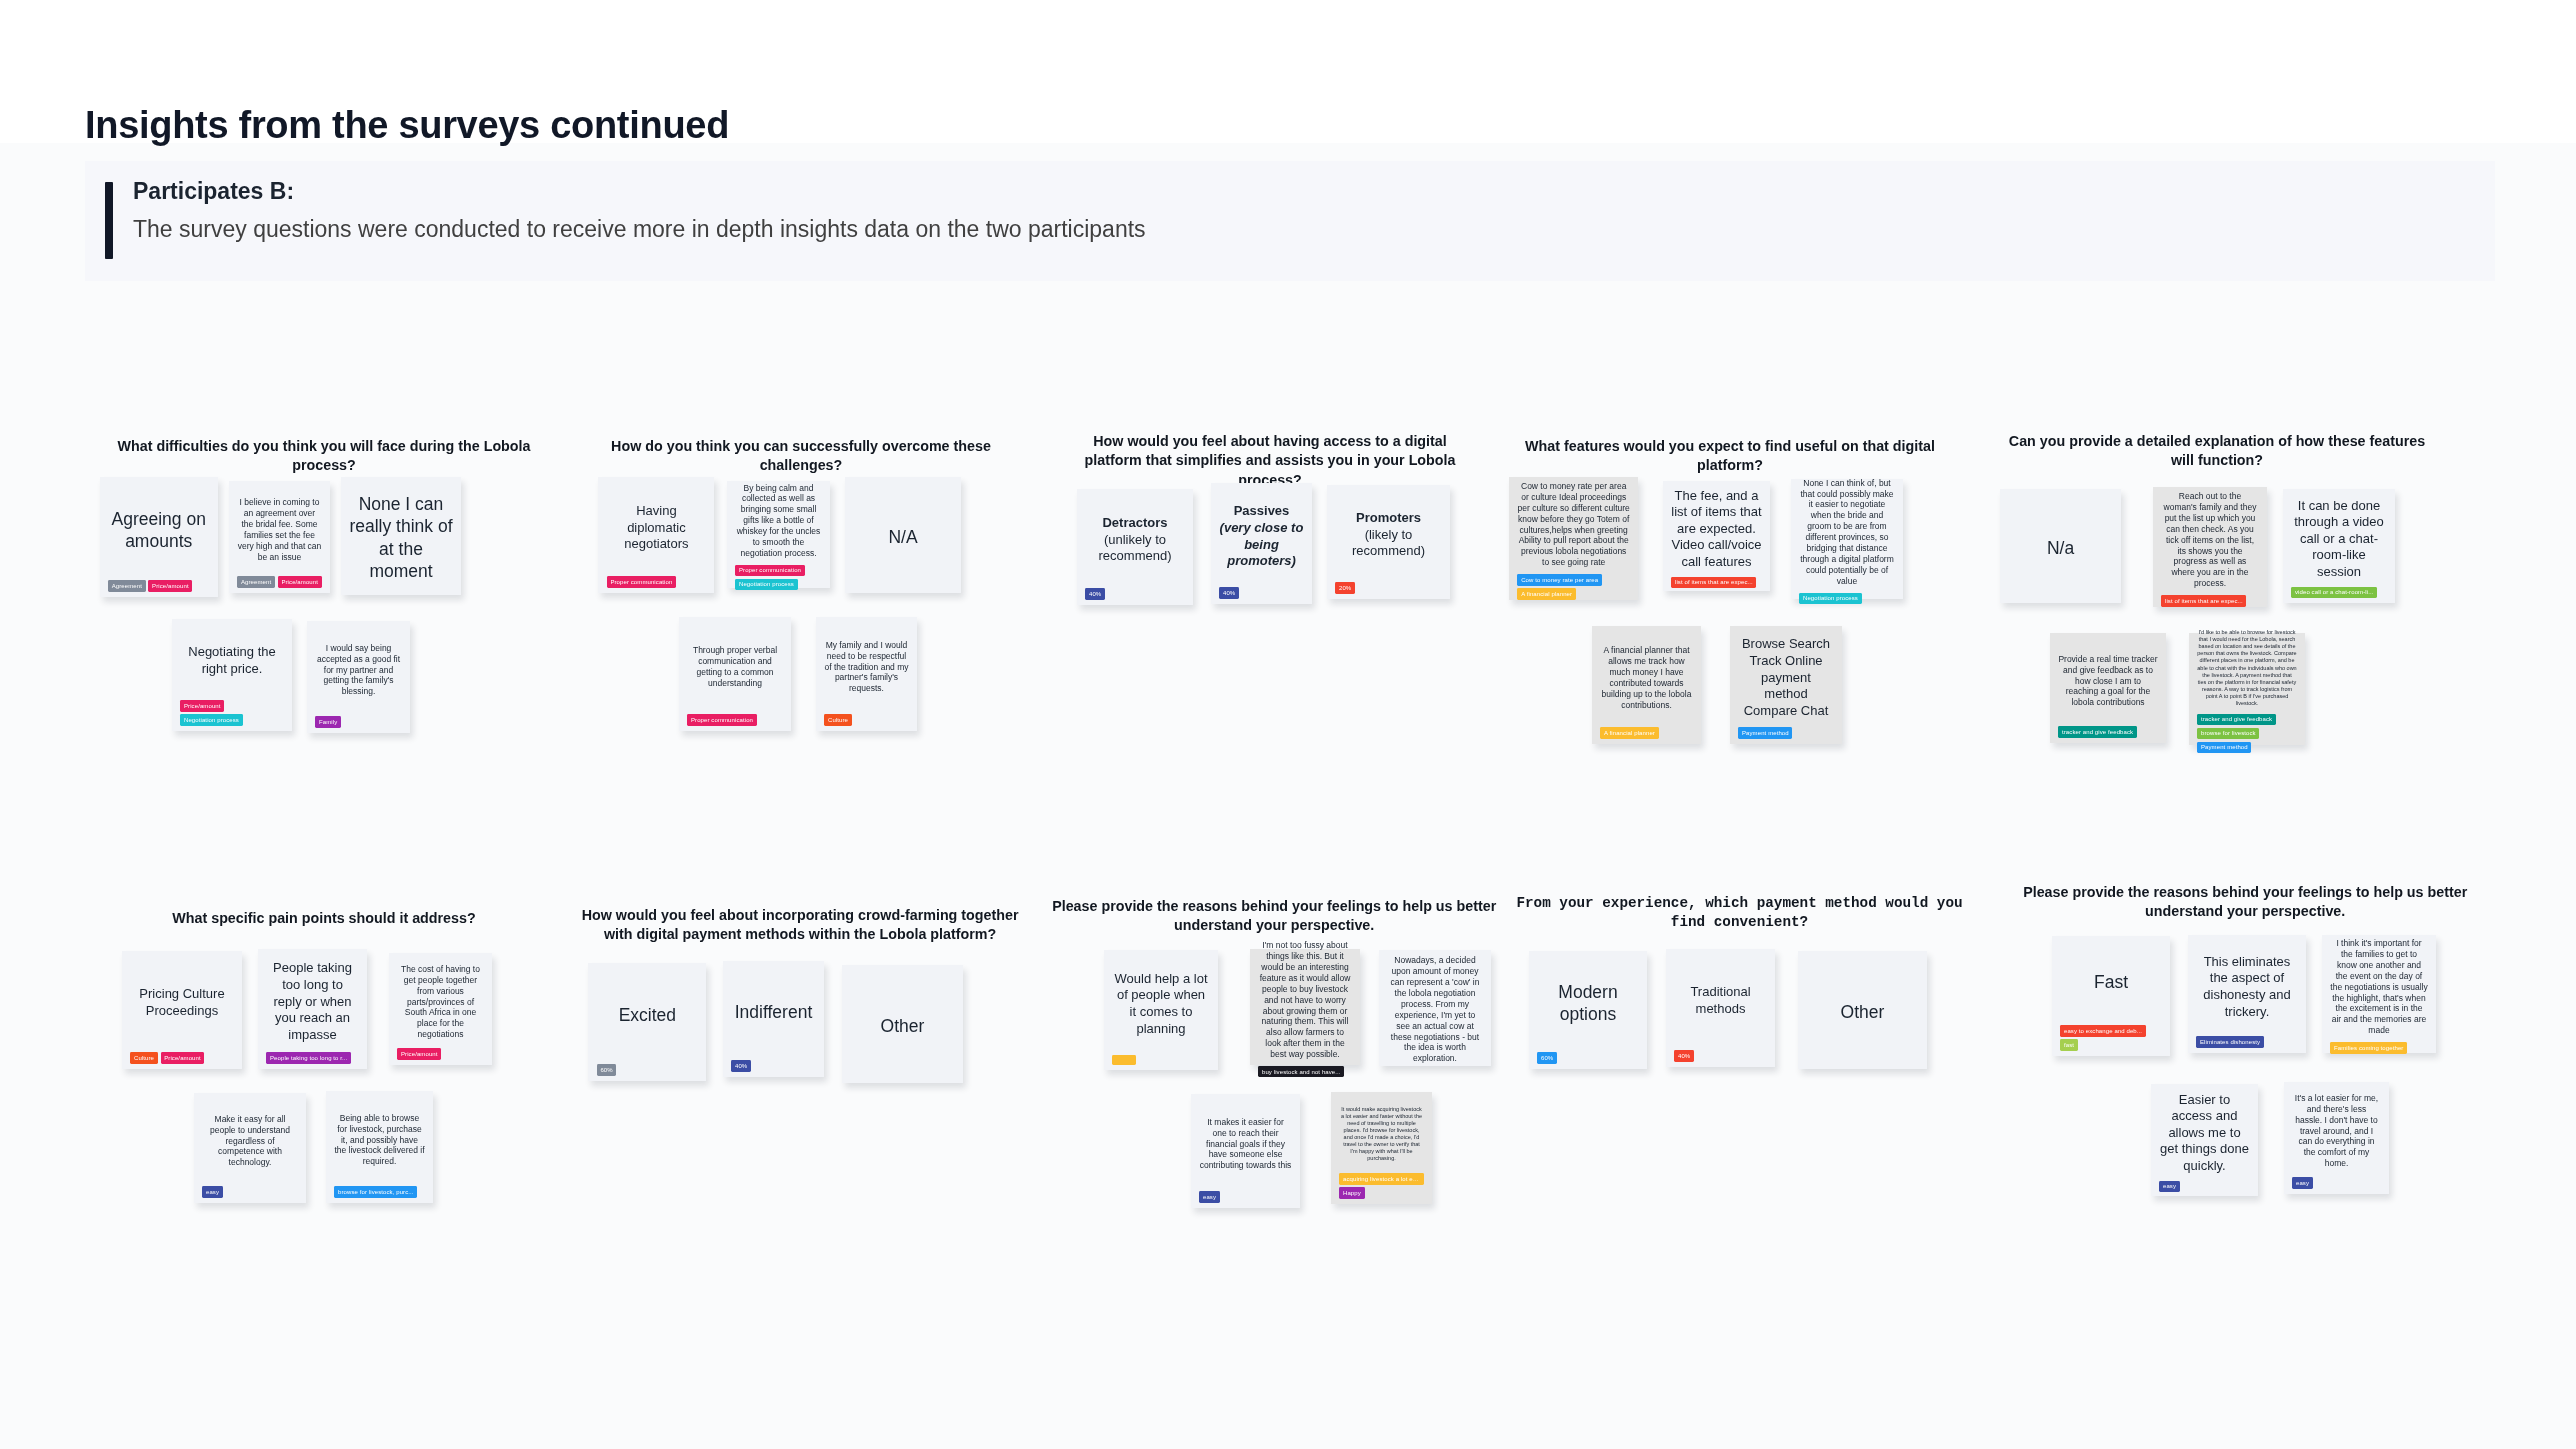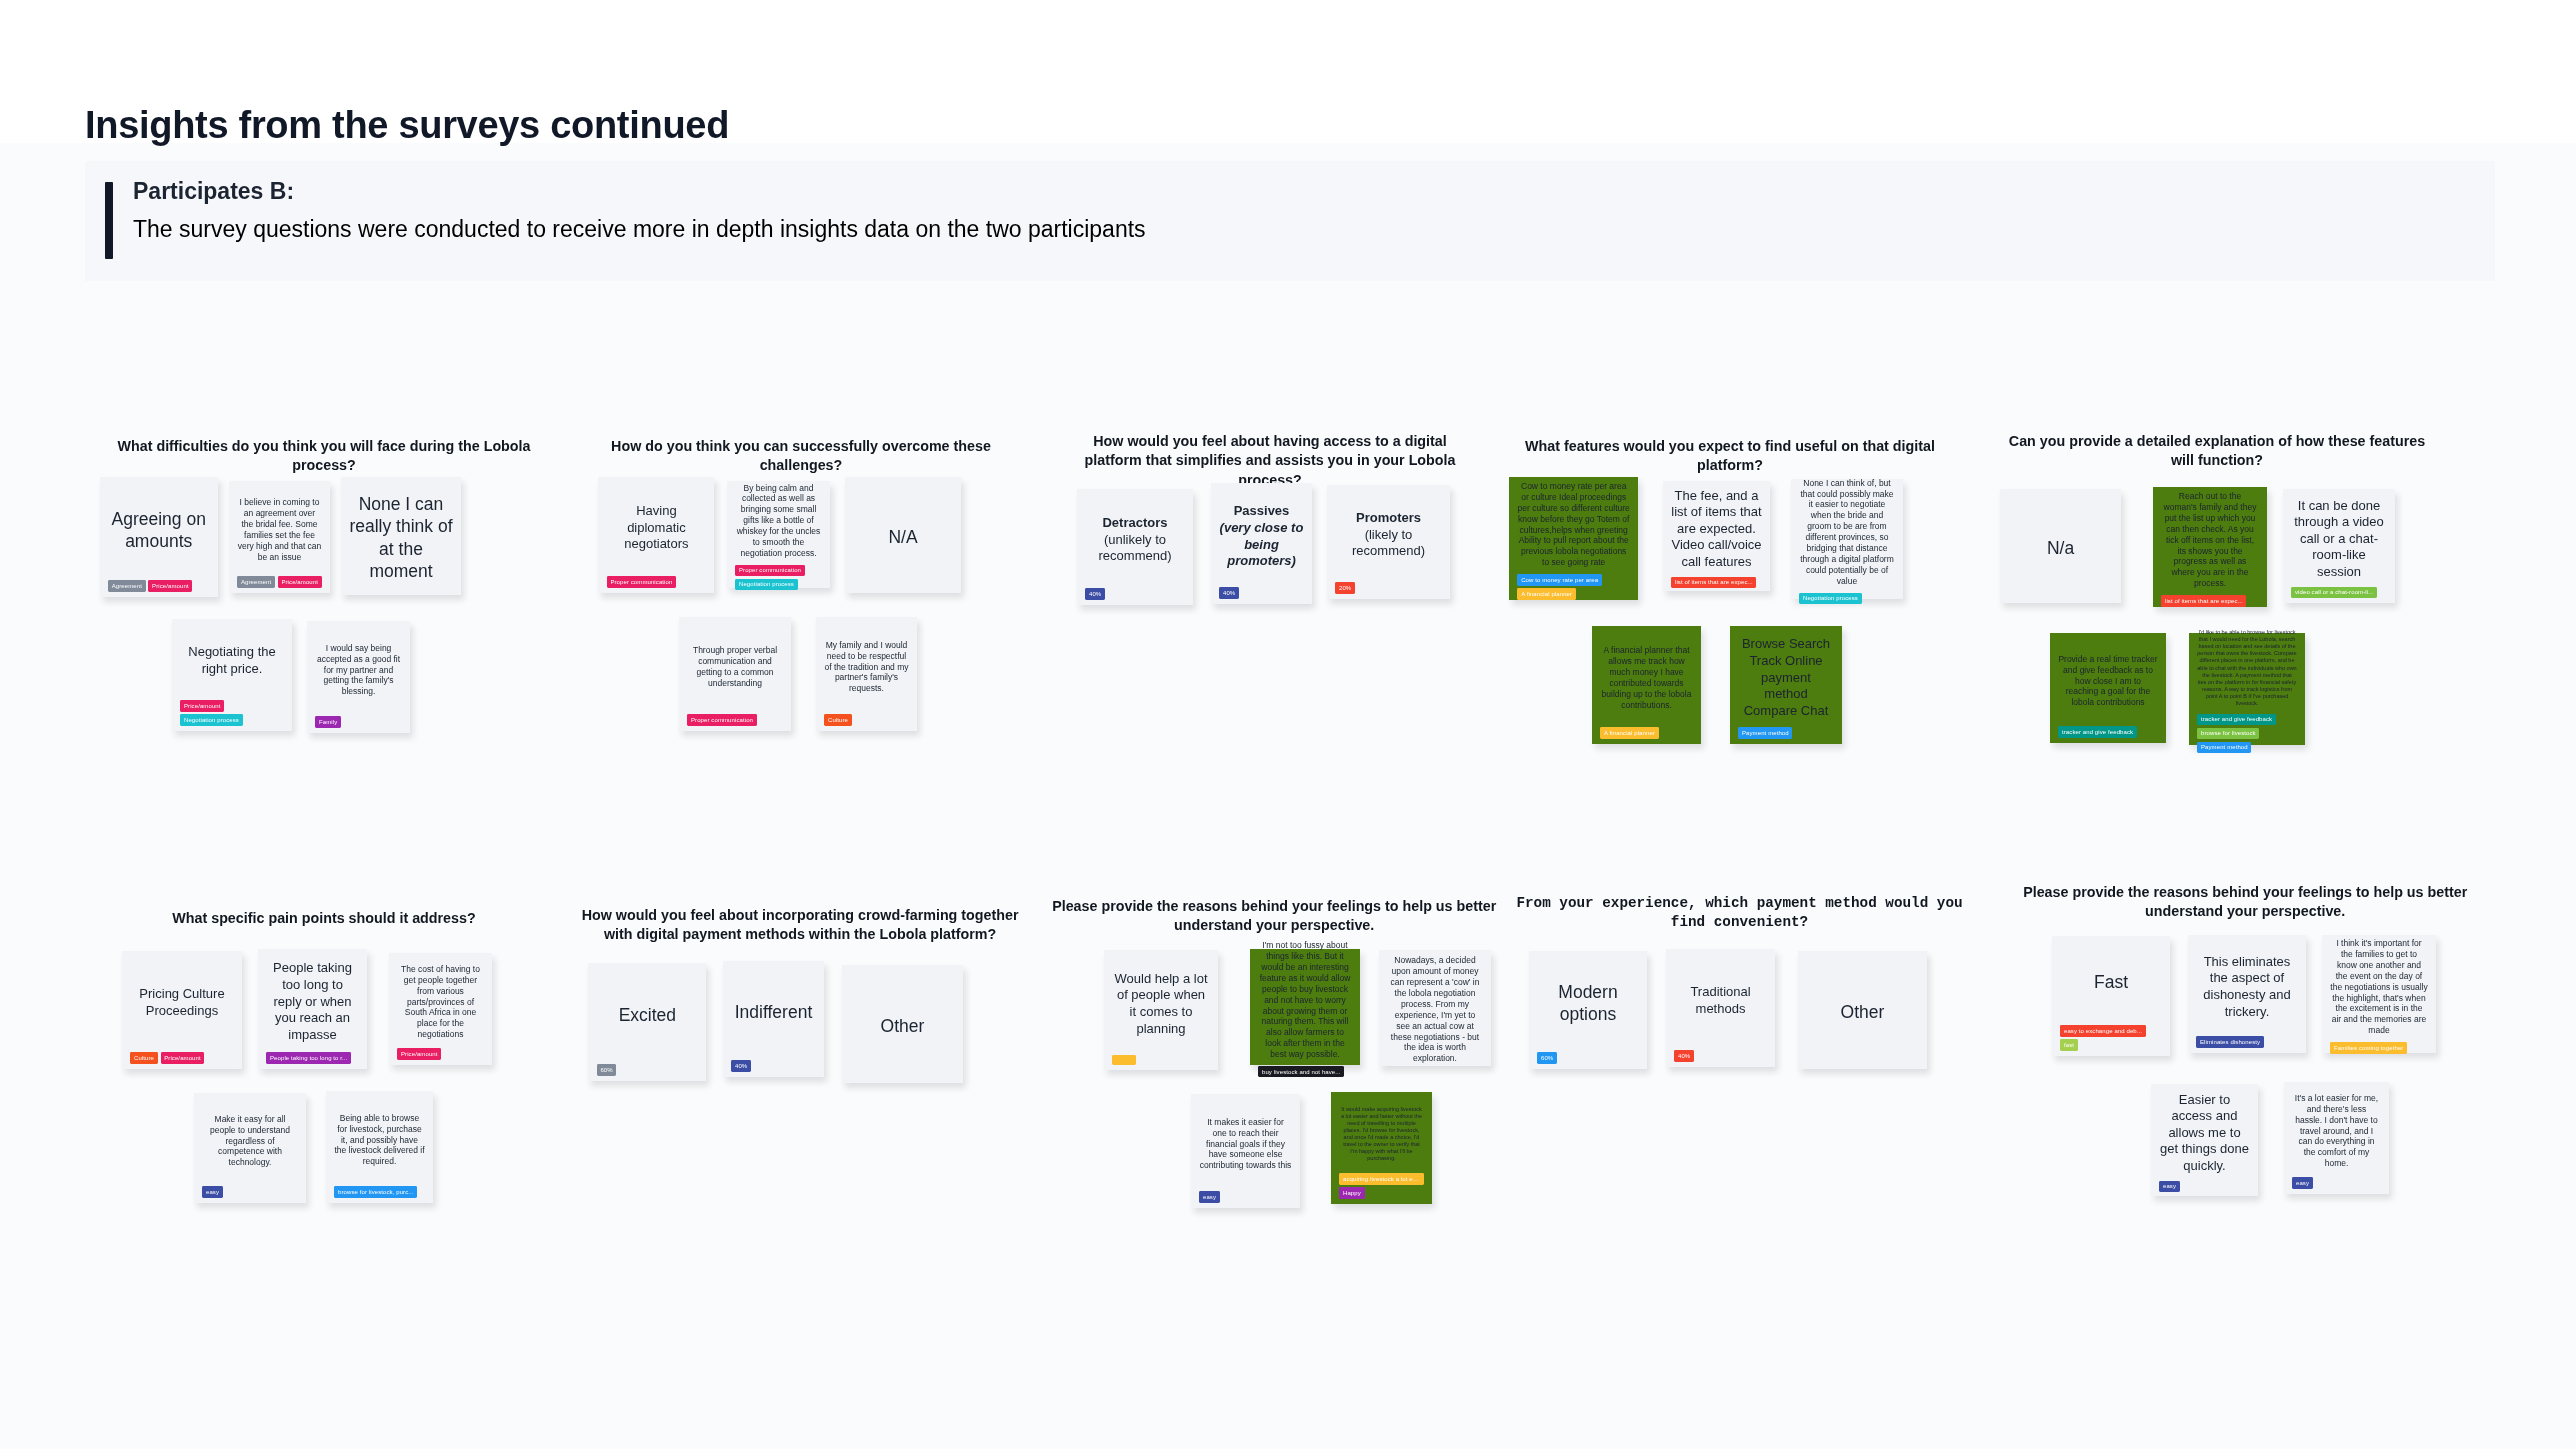--- a/index.html
+++ b/index.html
@@ -28,39 +28,39 @@
     background:#f6f7fb;
   }
   #callout .bar {
     position:absolute; left:20px; top:21px; width:8.3px; height:77px;
     background:#111827; border-radius:0.9px;
   }
   #callout .ct {
     position:absolute; left:48px; top:16.6px; right:18.4px;
   }
   #callout .c-title { font-size:23px; font-weight:700; color:#1b2430; margin-bottom:11px;}
-  #callout .c-sub { font-size:23px; font-weight:400; color:#000000; }
+  #callout .c-sub { font-size:23px; font-weight:400; color:#404040; }
 
   
   .group { position:absolute; }
   .g-question {
     font-size:14.3px; font-weight:700; color:#121821;
     text-align:center; line-height:1.35; margin-bottom:14.7px;
   }
   .g-question .sub { display:block; color:#c026d3; font-size:13.3px; margin-top:2.8px;}
   
   .note {
     position:absolute;
     background:#f1f3f7;
     box-shadow: 2.8px 4.6px 6.4px rgba(20,25,40,.12);
     padding:9.2px 8.3px 5.5px 8.3px;
     display:flex; flex-direction:column;
     justify-content:center; align-items:center;
   }
-  .note.pink { background:#4d7c0f; }
+  .note.pink { background:#e5e5e5; }
   .note::after{
     content:""; position:absolute; right:0; top:0;
     border-width:0 12px 12px 0; border-style:solid;
     border-color:#ffffff transparent transparent #e3e7ee;
     opacity:.55;
   }
   .note .body {
     width:100%; text-align:center; color:#1b2430;
     line-height:1.28; word-wrap:break-word; flex:1;
     display:flex; align-items:center; justify-content:center;

